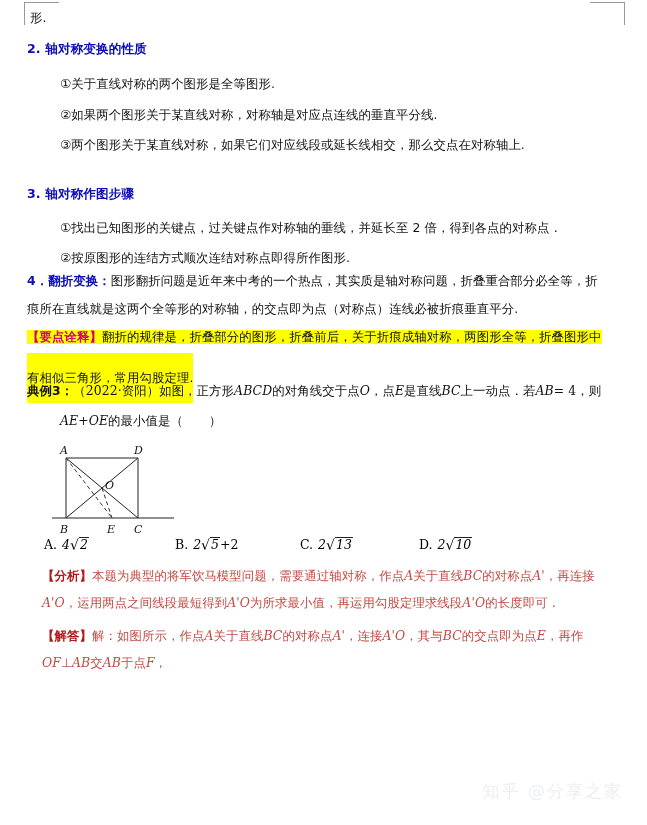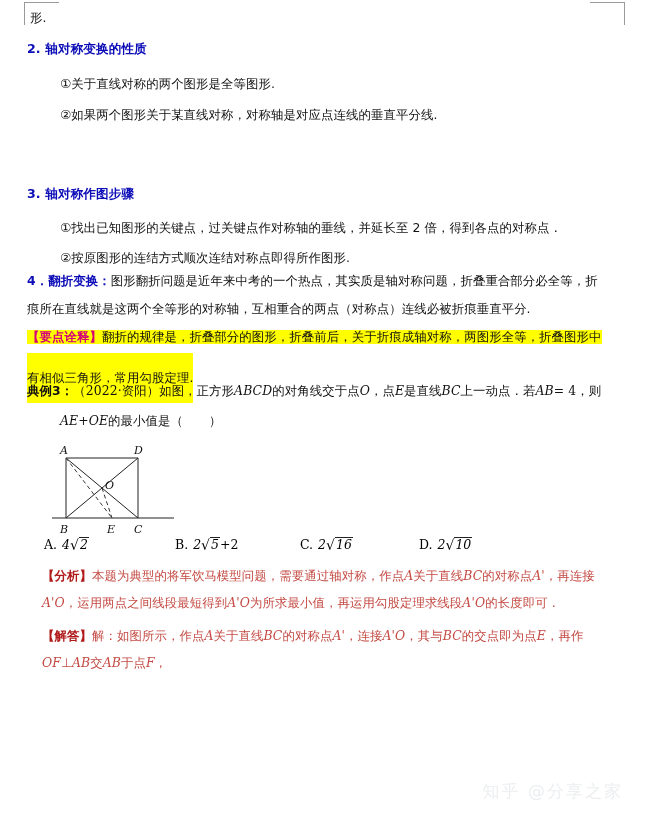--- a/index.html
+++ b/index.html
@@ -138,33 +138,34 @@
 
   <div class="line" style="position:absolute; left:30px; top:12px;">形.</div>
 
   <div class="line l-heading" style="position:absolute; left:27px; top:43px;">
     <span class="hd-lead">2.</span>
     <span>轴对称变换的性质</span>
   </div>
 
   <div class="line" style="position:absolute; left:60px; top:78px;">①关于直线对称的两个图形是全等图形.</div>
   <div class="line" style="position:absolute; left:60px; top:109px;">②如果两个图形关于某直线对称，对称轴是对应点连线的垂直平分线.</div>
+  <div class="line" style="position:absolute; left:60px; top:139px;">③两个图形关于某直线对称，如果它们对应线段或延长线相交，那么交点在对称轴上.</div>
 
   <div class="line l-heading" style="position:absolute; left:27px; top:188px;">
     <span class="hd-lead">3.</span>
     <span>轴对称作图步骤</span>
   </div>
 
   <div class="line" style="position:absolute; left:60px; top:222px;">①找出已知图形的关键点，过关键点作对称轴的垂线，并延长至 2 倍，得到各点的对称点．</div>
   <div class="line" style="position:absolute; left:60px; top:252px;">②按原图形的连结方式顺次连结对称点即得所作图形.</div>
 
   <div class="line" style="position:absolute; left:27px; top:275px;">
     <span class="inline-blue">4．</span><span class="inline-blue">翻折变换：</span><span>图形翻折问题是近年来中考的一个热点，其实质是轴对称问题，折叠重合部分必全等，折</span>
   </div>
-  <div class="line" style="position:absolute; left:27px; top:303px;">痕所在直线就是这两个全等形的对称轴，互相重合的两点（对称点）连线必被折痕垂直平分.</div>
+  <div class="line" style="position:absolute; left:27px; top:303px;">痕所在直线就是这两个全等形的对称轴，的交点即为点（对称点）连线必被折痕垂直平分.</div>
 
   <div style="position:absolute; left:27px; top:326px;">
     <span class="line hl" style="display:inline-block; padding:1px 0;">
       <span class="hl-tag">【要点诠释】</span><span>翻折的规律是，折叠部分的图形，折叠前后，关于折痕成轴对称，两图形全等，折叠图形中</span>
     </span>
   </div>
   <div style="position:absolute; left:27px; top:353px;">
     <span class="line hl" style="display:inline-block; padding:19px 0;">有相似三角形，常用勾股定理.</span>
   </div>
 
@@ -203,21 +204,21 @@
     <span class="opt" style="left:44px; top:0;">
       <span>A.</span>
       <span class="sqrt"><span>4</span><span class="radsym">√</span><span class="radicand">2</span></span>
     </span>
     <span class="opt" style="left:175px; top:0;">
       <span>B.</span>
       <span class="sqrt"><span>2</span><span class="radsym">√</span><span class="radicand">5</span></span><span class="serif">+2</span>
     </span>
     <span class="opt" style="left:300px; top:0;">
       <span>C.</span>
-      <span class="sqrt"><span>2</span><span class="radsym">√</span><span class="radicand">16</span></span>
+      <span class="sqrt"><span>2</span><span class="radsym">√</span><span class="radicand">13</span></span>
     </span>
     <span class="opt" style="left:419px; top:0;">
       <span>D.</span>
       <span class="sqrt"><span>2</span><span class="radsym">√</span><span class="radicand">10</span></span>
     </span>
   </div>
 
   <div class="line" style="position:absolute; left:42px; top:570px;">
     <span class="red-strong">【分析】</span><span class="red">本题为典型的将军饮马模型问题，需要通过轴对称，作点</span><span class="red ital">A</span><span class="red">关于直线</span><span class="red ital">BC</span><span class="red">的对称点</span><span class="red ital">A'</span><span class="red">，再连接</span>
   </div>

